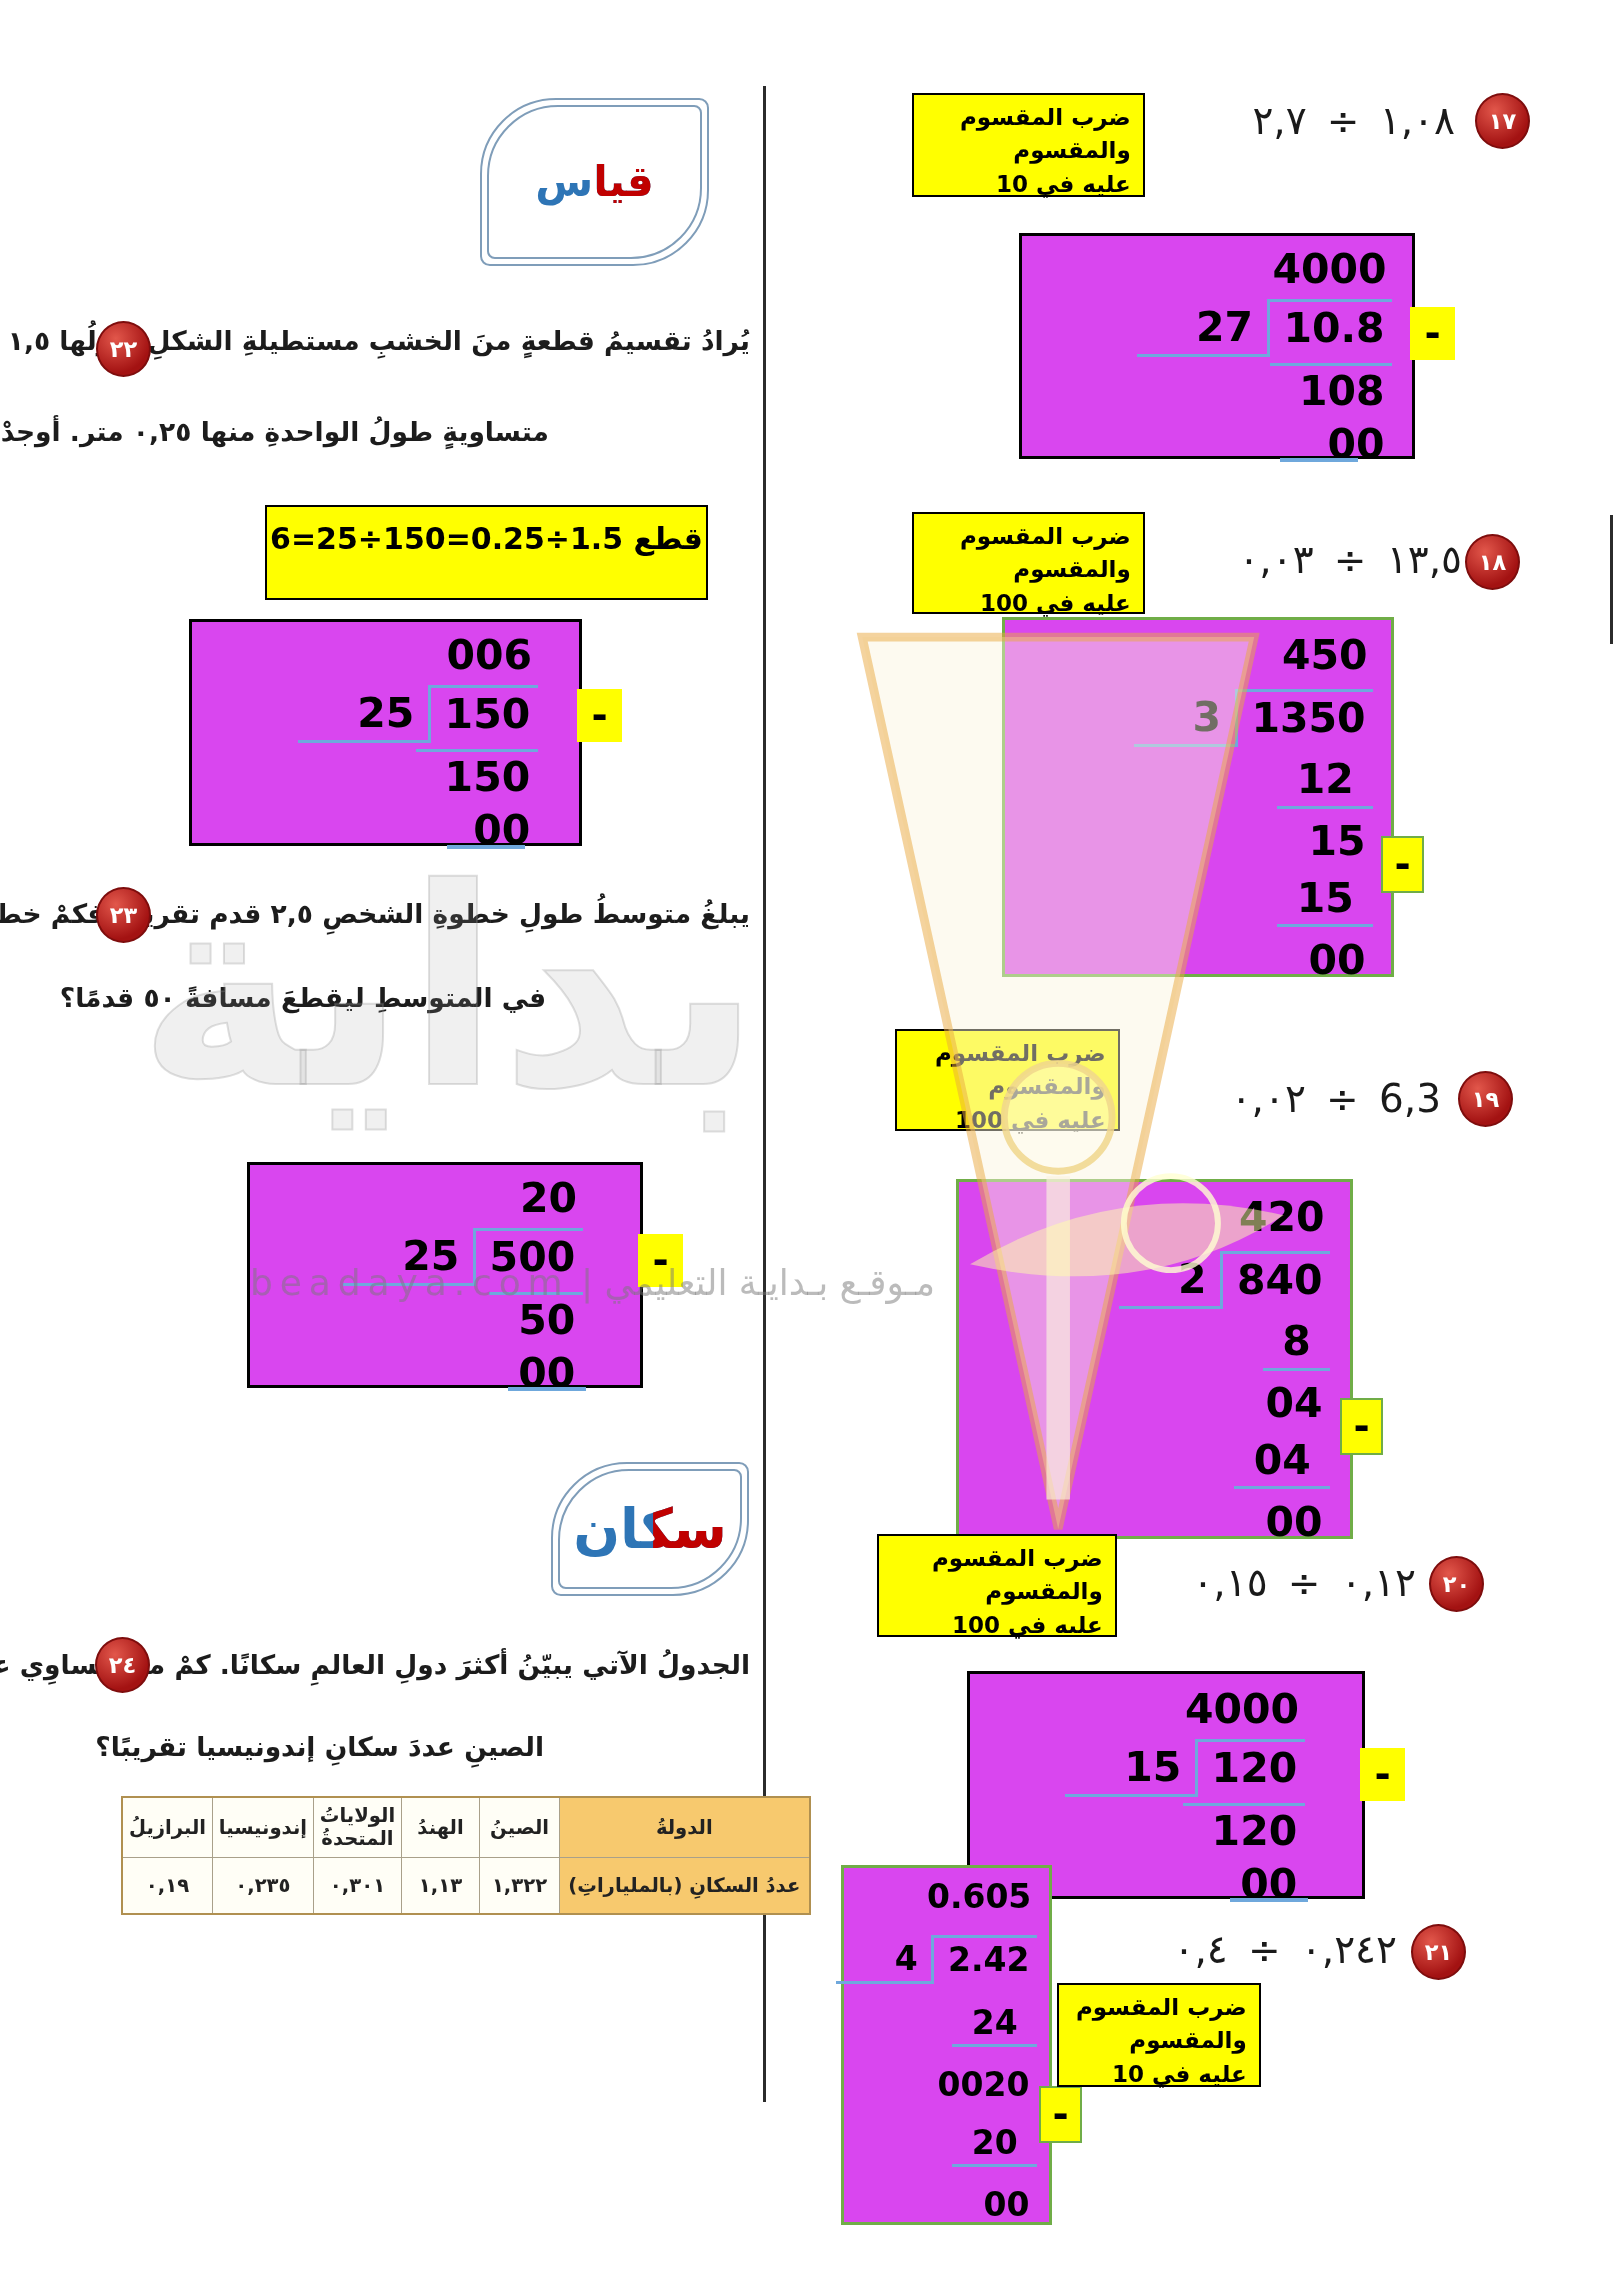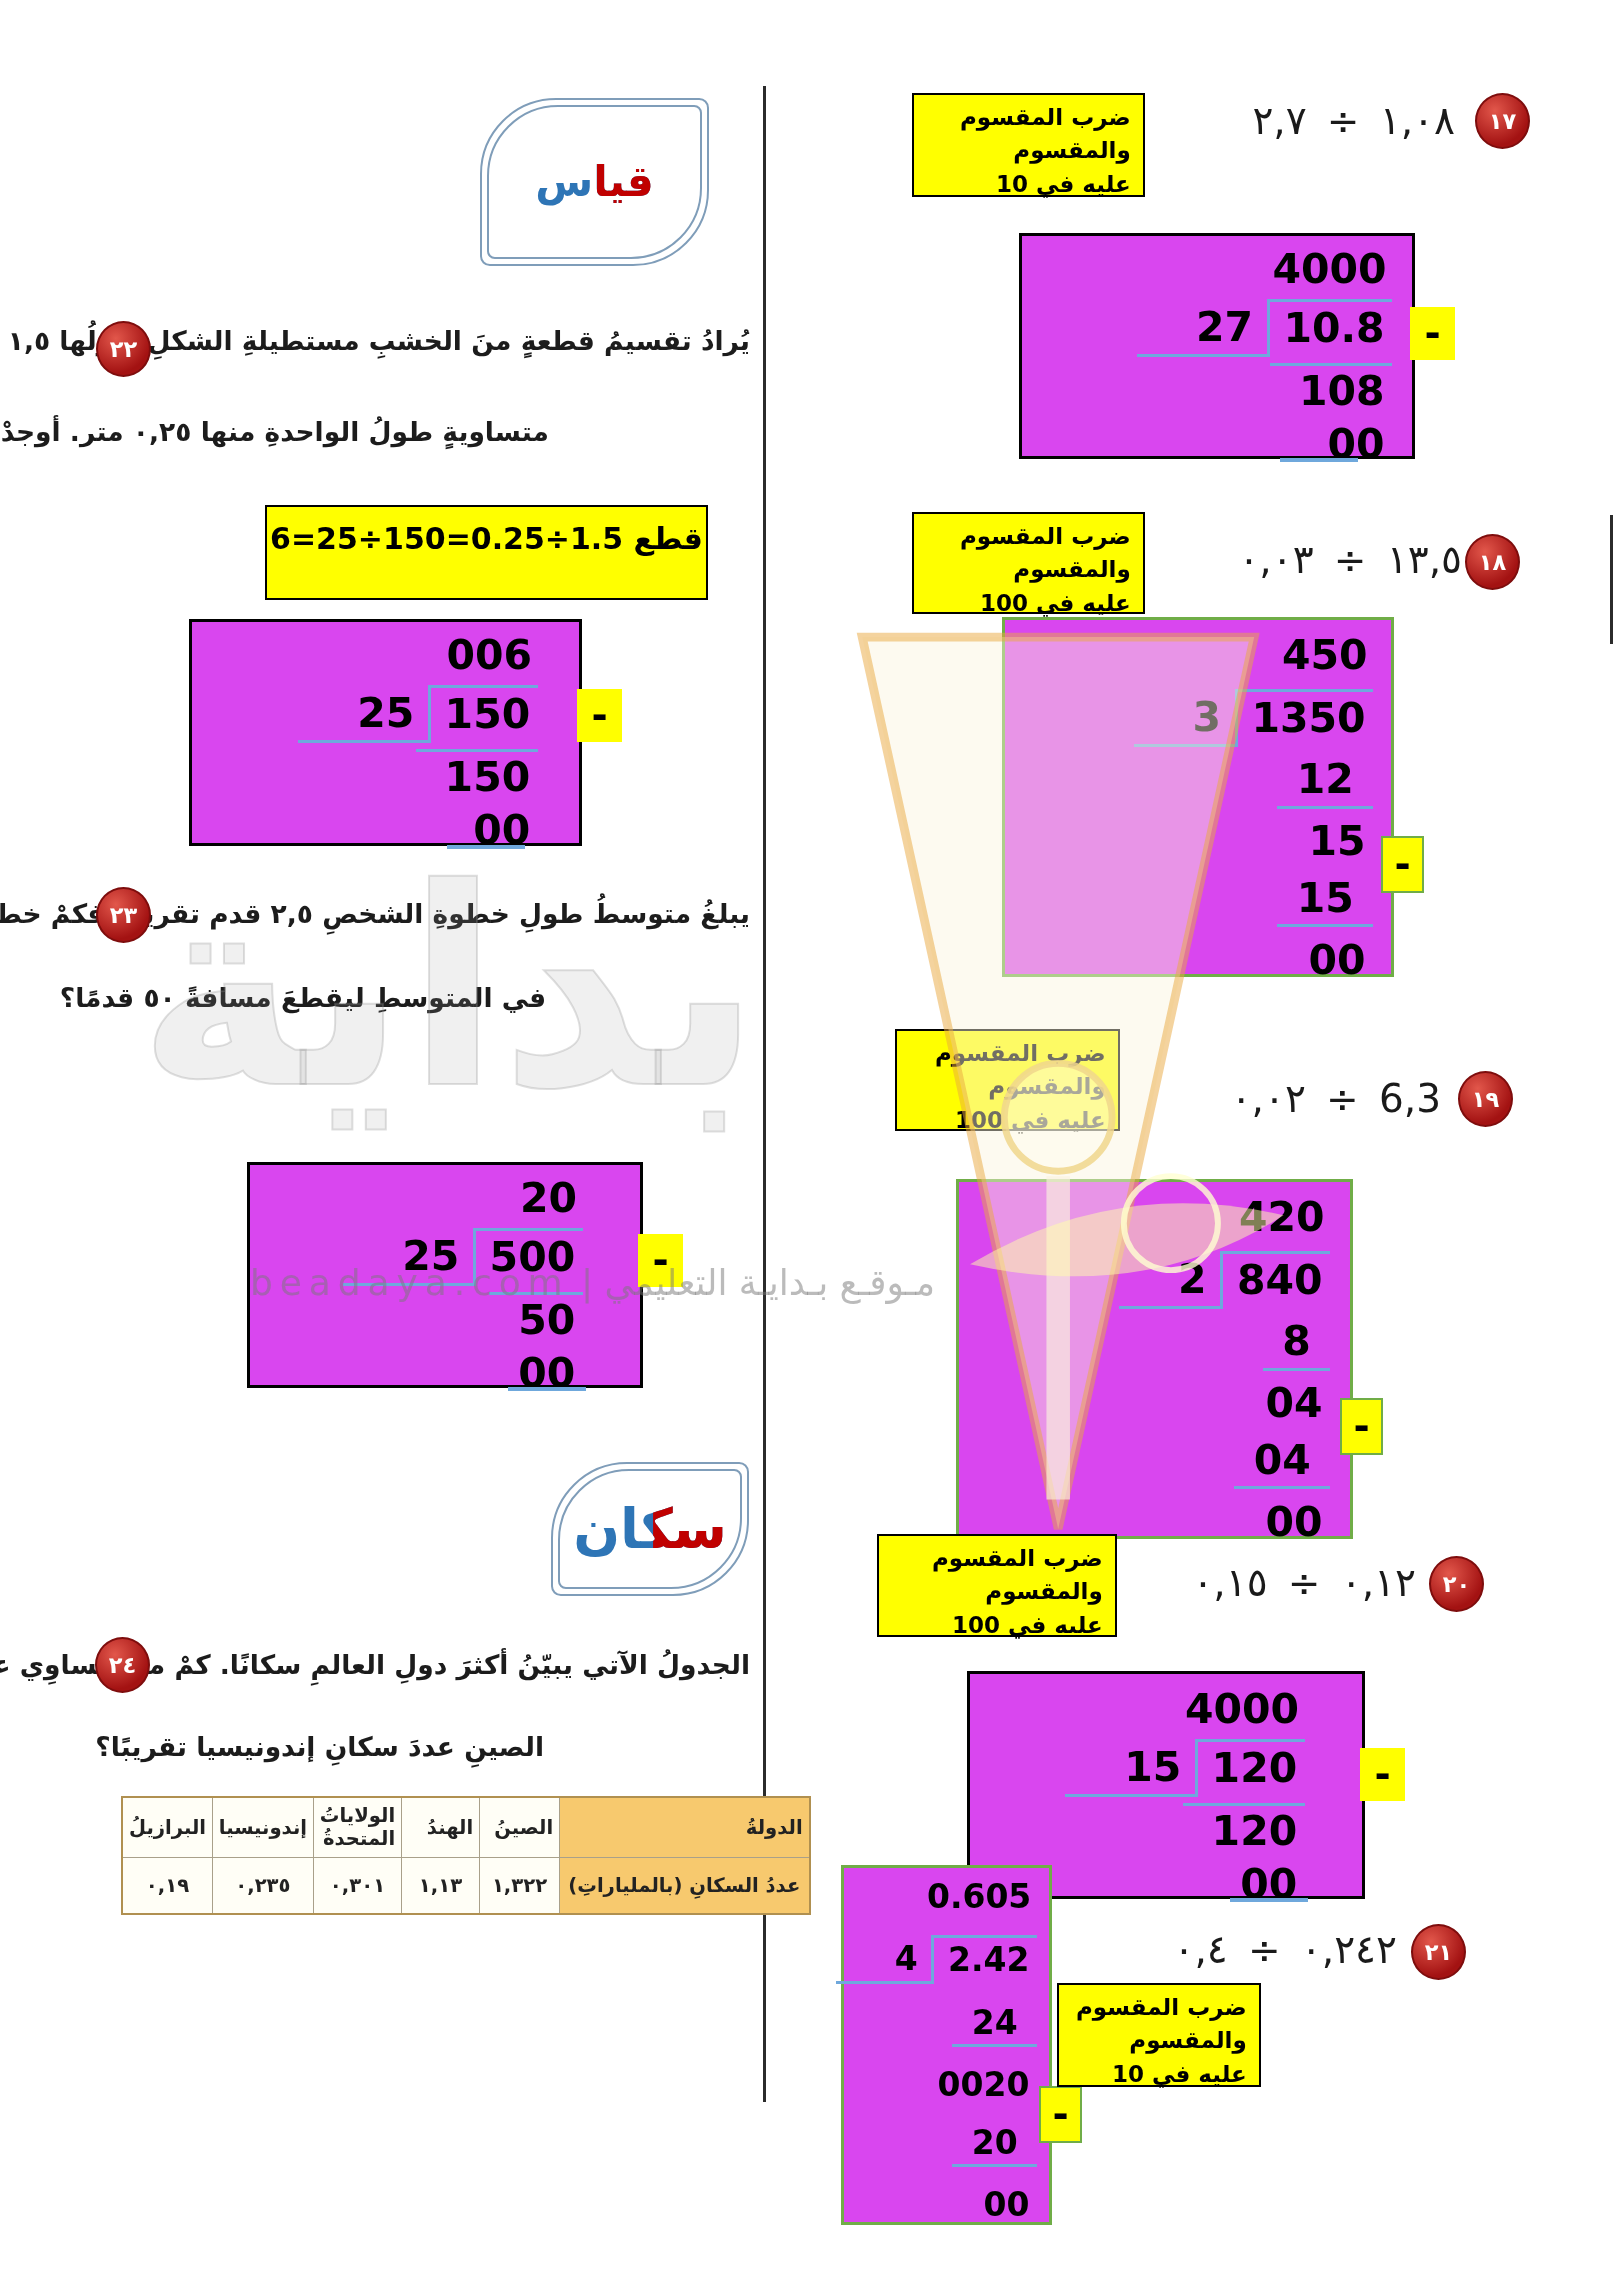--- a/index.html
+++ b/index.html
@@ -62,21 +62,21 @@
   .divbox.green .minus-tab{border:2.9px solid #70ad47;right:-33px;width:39px;}
   .divbox.tick::after{content:"";position:absolute;bottom:-5.9px;right:54px;width:78px;height:3.9px;
     background:#6fa8dc;}
 
   
   #pop-table{position:absolute;left:121px;top:1796px;z-index:10;border-collapse:collapse;
     direction:rtl;font-size:19.6px;font-weight:bold;color:#222;
     border:2px solid #b09050;background:#fffef6;}
   #pop-table th,#pop-table td{border:1px solid #a9a08a;text-align:center;padding:3.9px 5.9px;}
   #pop-table .keycell{background:#f7c96e;}
-  #pop-table tr:first-child th{height:51px;text-align:right;}
+  #pop-table tr:first-child th{height:51px;}
   #pop-table tr:last-child td{height:47px;}
 
   
   #watermark{position:absolute;inset:0;pointer-events:none;z-index:40;}
   #wm-brand{position:absolute;left:137px;top:853px;font-size:274px;font-weight:bold;line-height:1;
     color:rgba(160,160,160,0.16);-webkit-text-stroke:2px rgba(150,150,150,0.30);direction:rtl;}
   #wm-site{position:absolute;left:250px;top:1262px;font-size:36px;direction:rtl;white-space:nowrap;
     color:rgba(120,120,120,0.50);}
   #wm-site .lat{letter-spacing:6.9px;}
 </style>

